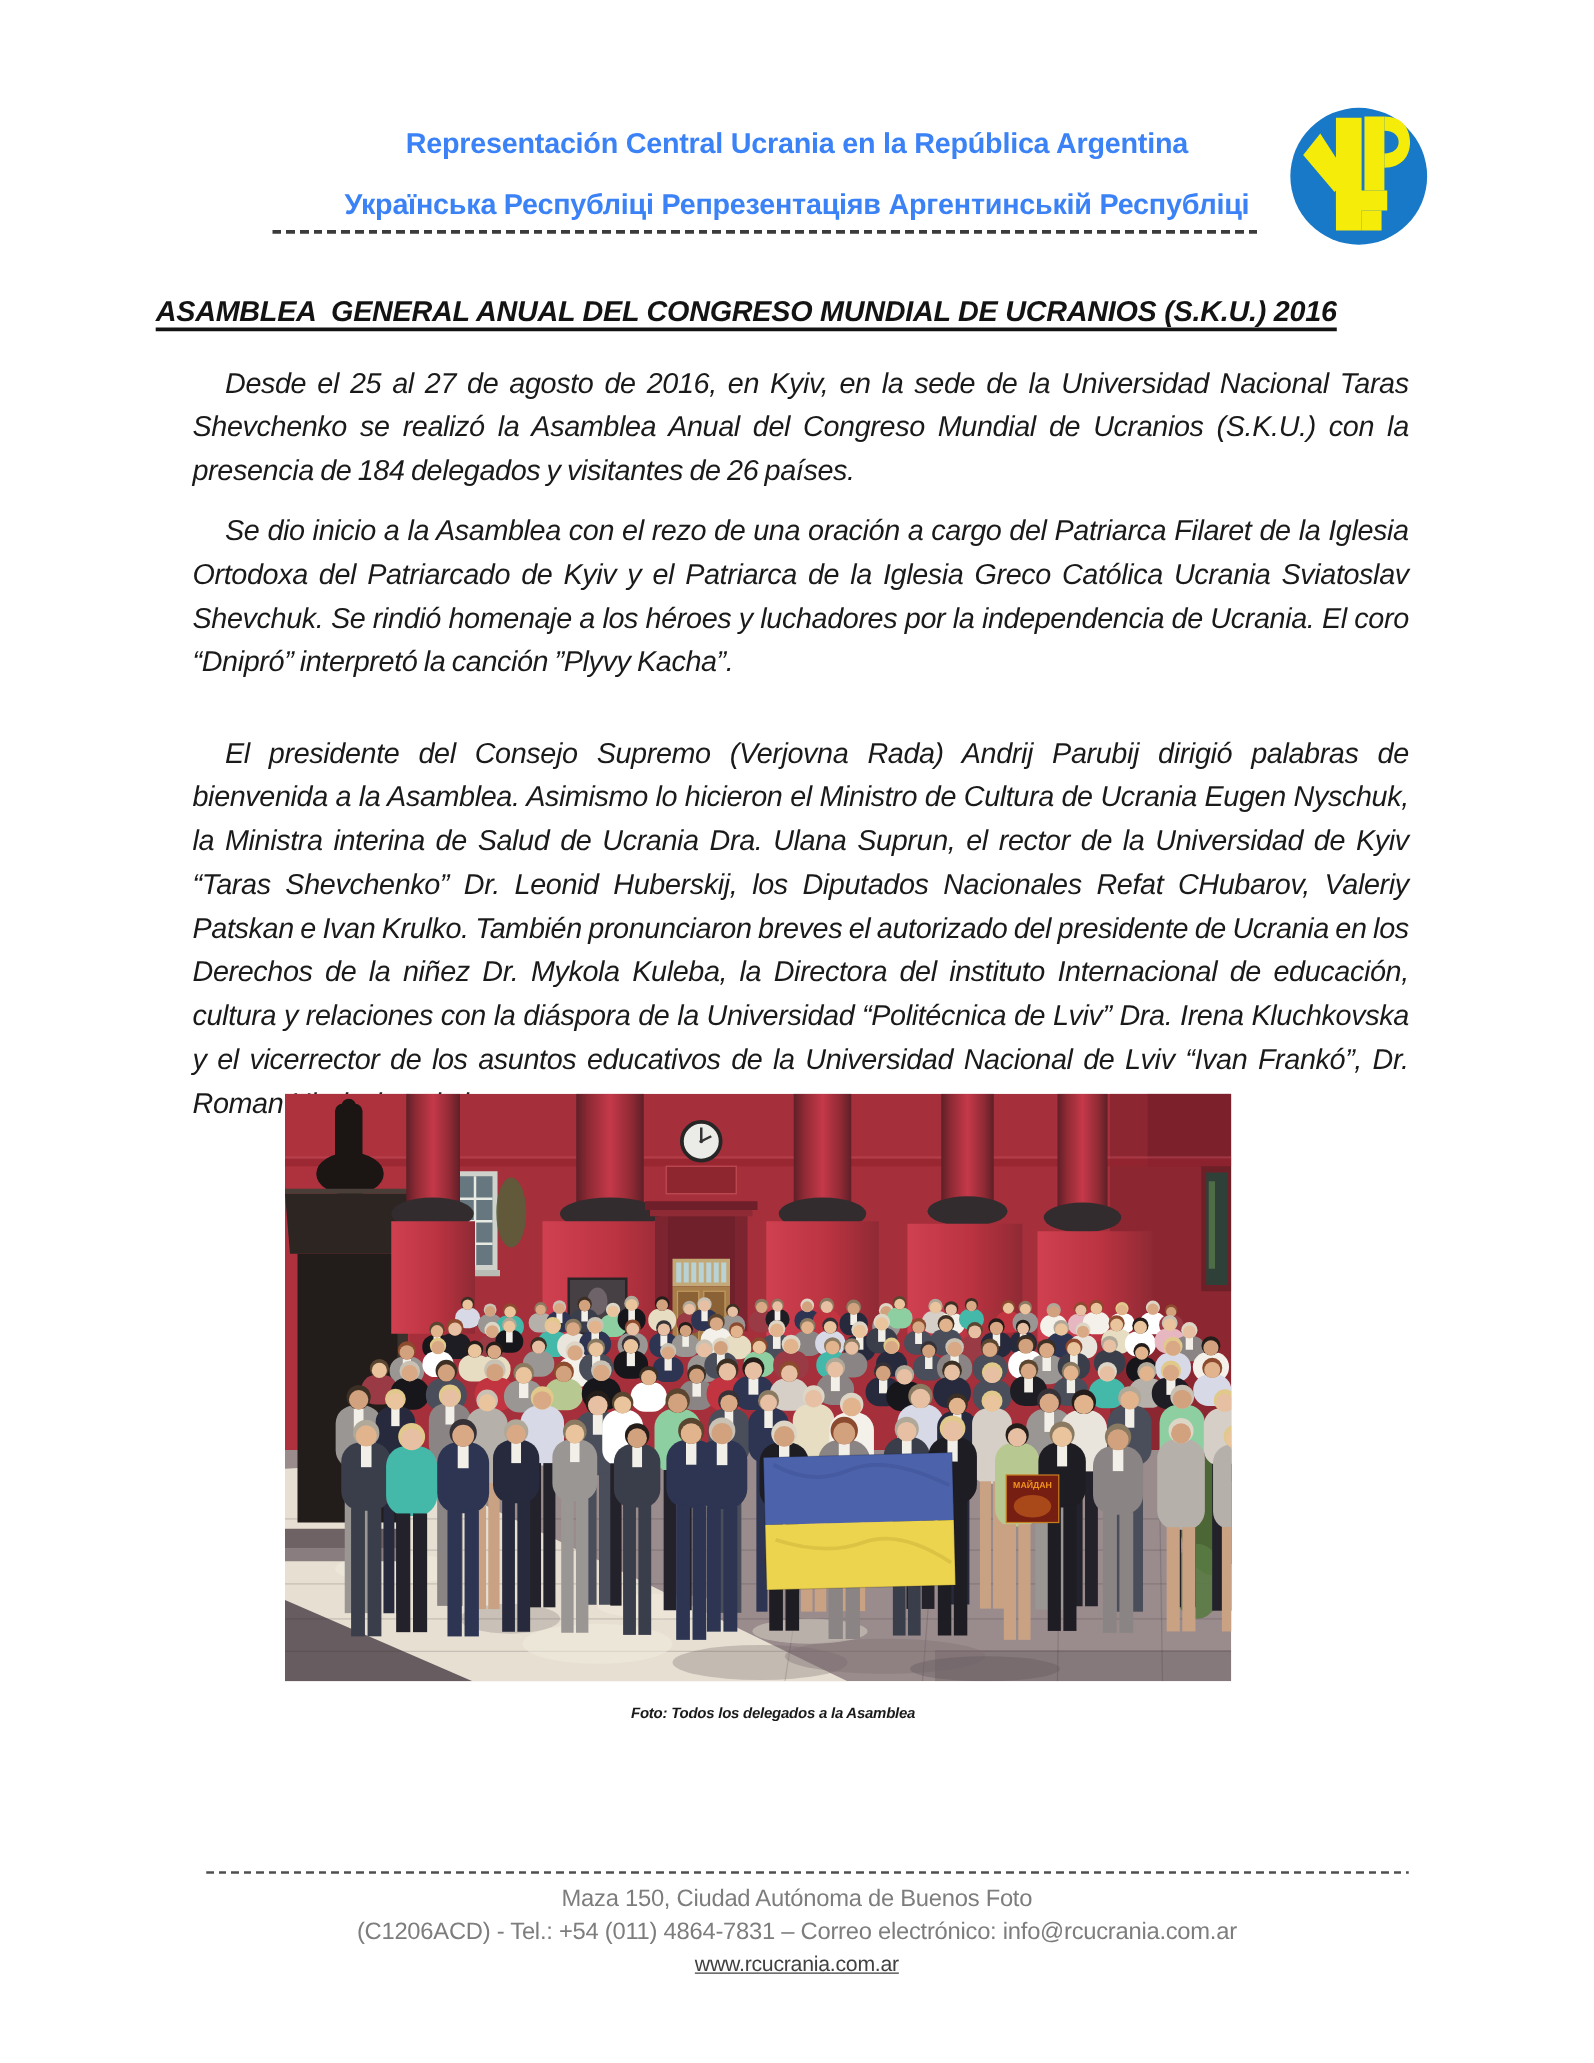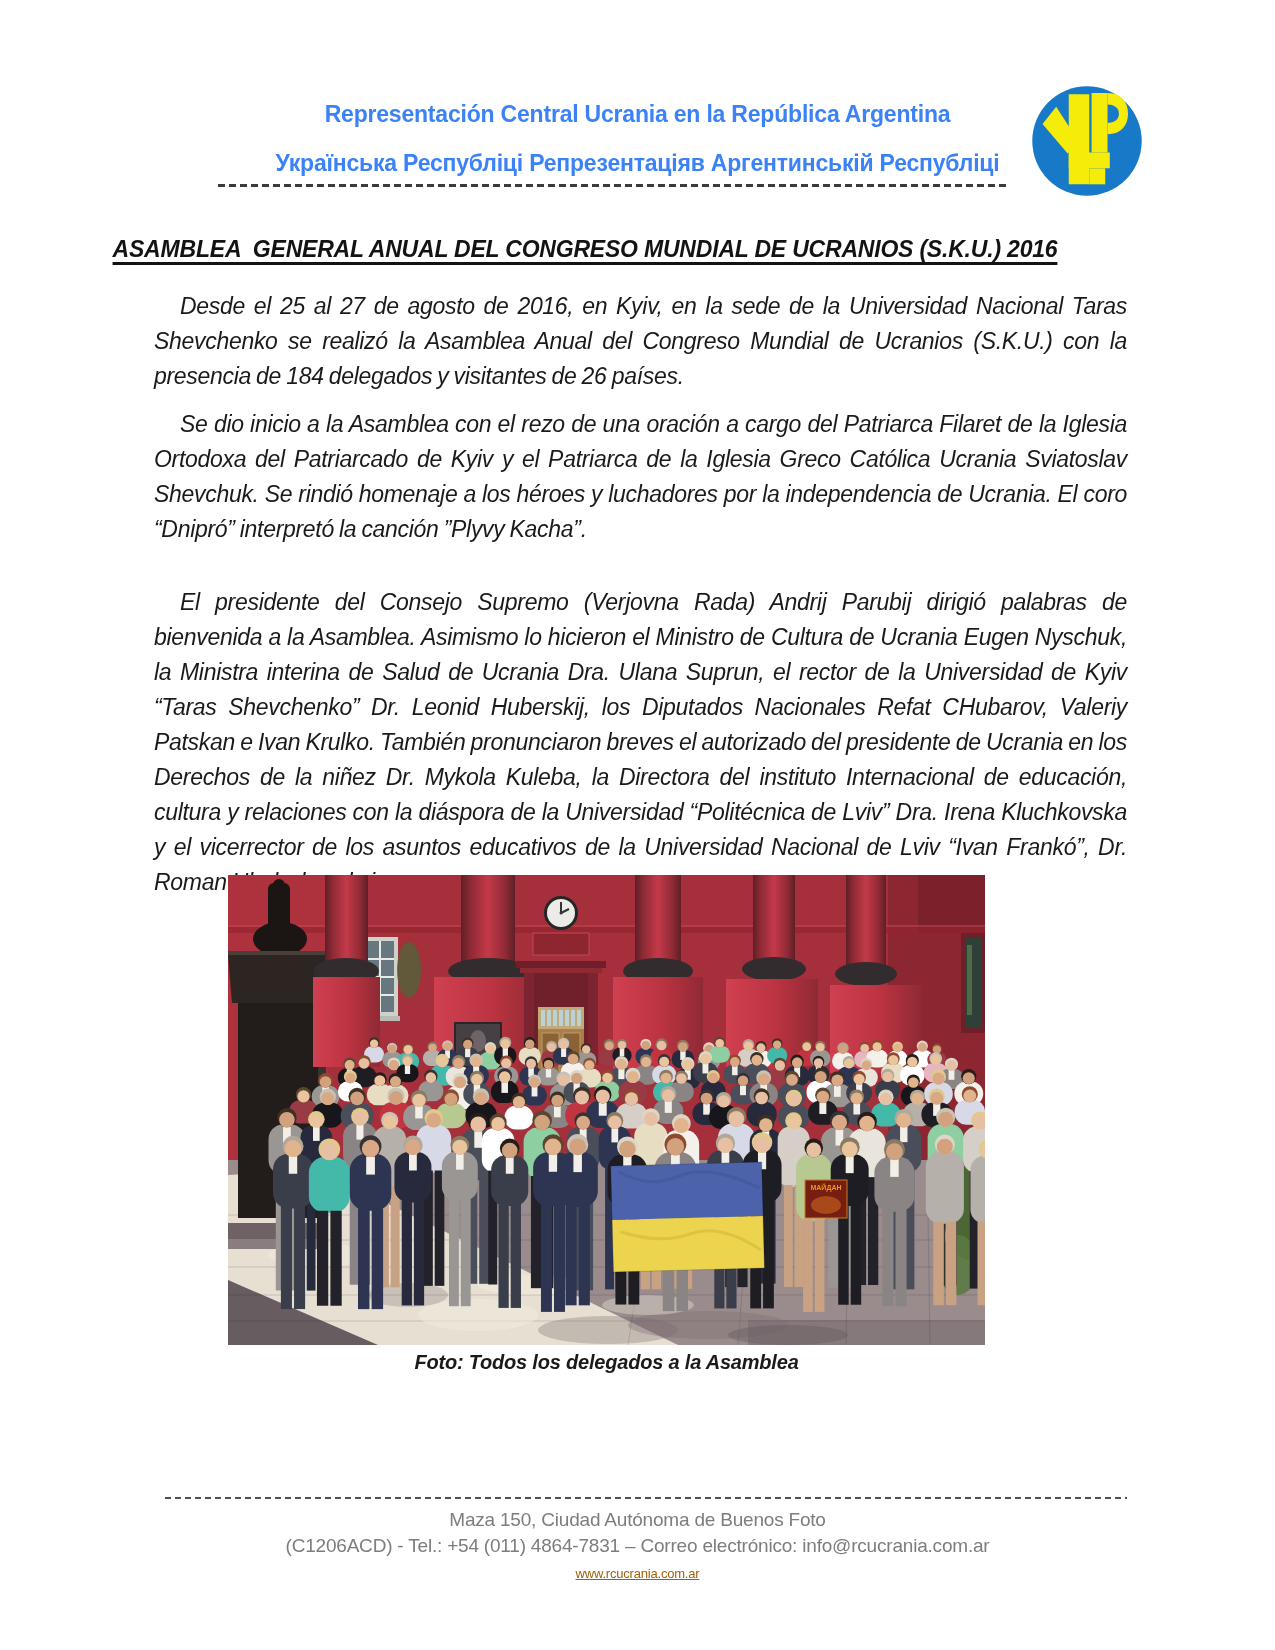--- a/index.html
+++ b/index.html
@@ -13,51 +13,51 @@
     font-weight:bold;color:#3b82f6;letter-spacing:-0.2px;white-space:pre;
   }
   .hdr-es{top:101px;font-size:23px;}
   .hdr-uk{top:150px;font-size:23px;}
   .hdr-dash{
     position:absolute;top:184px;left:218px;width:788px;height:3px;
     background:repeating-linear-gradient(90deg,#3b3b3b 0 7px,transparent 7px 11px);
   }
   .logo{position:absolute;left:1030px;top:84px;width:114px;height:114px;}
   .doc-title{
-    position:absolute;top:236px;left:0;width:1170px;margin:0;text-align:center;
+    position:absolute;top:236px;left:12px;width:1170px;margin:0;text-align:center;
     font-size:23px;font-weight:bold;font-style:italic;color:#131313;
     text-decoration:underline;text-decoration-thickness:2.5px;text-underline-offset:5px;
     letter-spacing:-0.2px;white-space:pre;
   }
   .par{
     position:absolute;left:150px;width:973px;margin:4px;
     font-size:23px;font-style:italic;line-height:35px;color:#1a1a1a;
     text-align:justify;text-indent:26px;letter-spacing:-0.3px;word-spacing:-1px;
     hyphens:none;
   }
   .p1{top:285px;}
   .p2{top:403px;}
   .p3{top:581px;}
   .photo{position:absolute;left:228px;top:875px;width:757px;height:470px;}
   .caption{
-    position:absolute;left:228px;top:1351px;width:757px;margin:0;text-align:center;
-    font-size:20px;font-weight:bold;font-style:italic;color:#1a1a1a;letter-spacing:-0.2px;
+    position:absolute;left:228px;top:1351px;width:757px;margin:12px;text-align:center;
+    font-size:12px;font-weight:bold;font-style:italic;color:#1a1a1a;letter-spacing:-0.2px;
   }
   .f-dash{
     position:absolute;top:1497px;left:165px;width:962px;height:2px;
     background:repeating-linear-gradient(90deg,#4f4f4f 0 6px,transparent 6px 10px);
   }
   .f-line{
     position:absolute;left:150px;width:975px;text-align:center;
     color:#7d7d7d;font-size:19px;letter-spacing:-0.2px;
   }
   .f1{top:1509px;}
   .f2{top:1535px;}
   .f3{top:1561px;}
-  .f-link{color:#a16207;font-size:13px;}
+  .f-link{color:#404040;font-size:17px;}
 </style>
 </head>
 <body>
 
 <div class="page">
 
   <div class="hdr-line hdr-es">Representación Central Ucrania en la República Argentina</div>
   <div class="hdr-line hdr-uk">Українська Республіці Репрезентаціяв Аргентинській Республіці</div>
   <div class="hdr-dash"></div>
 

